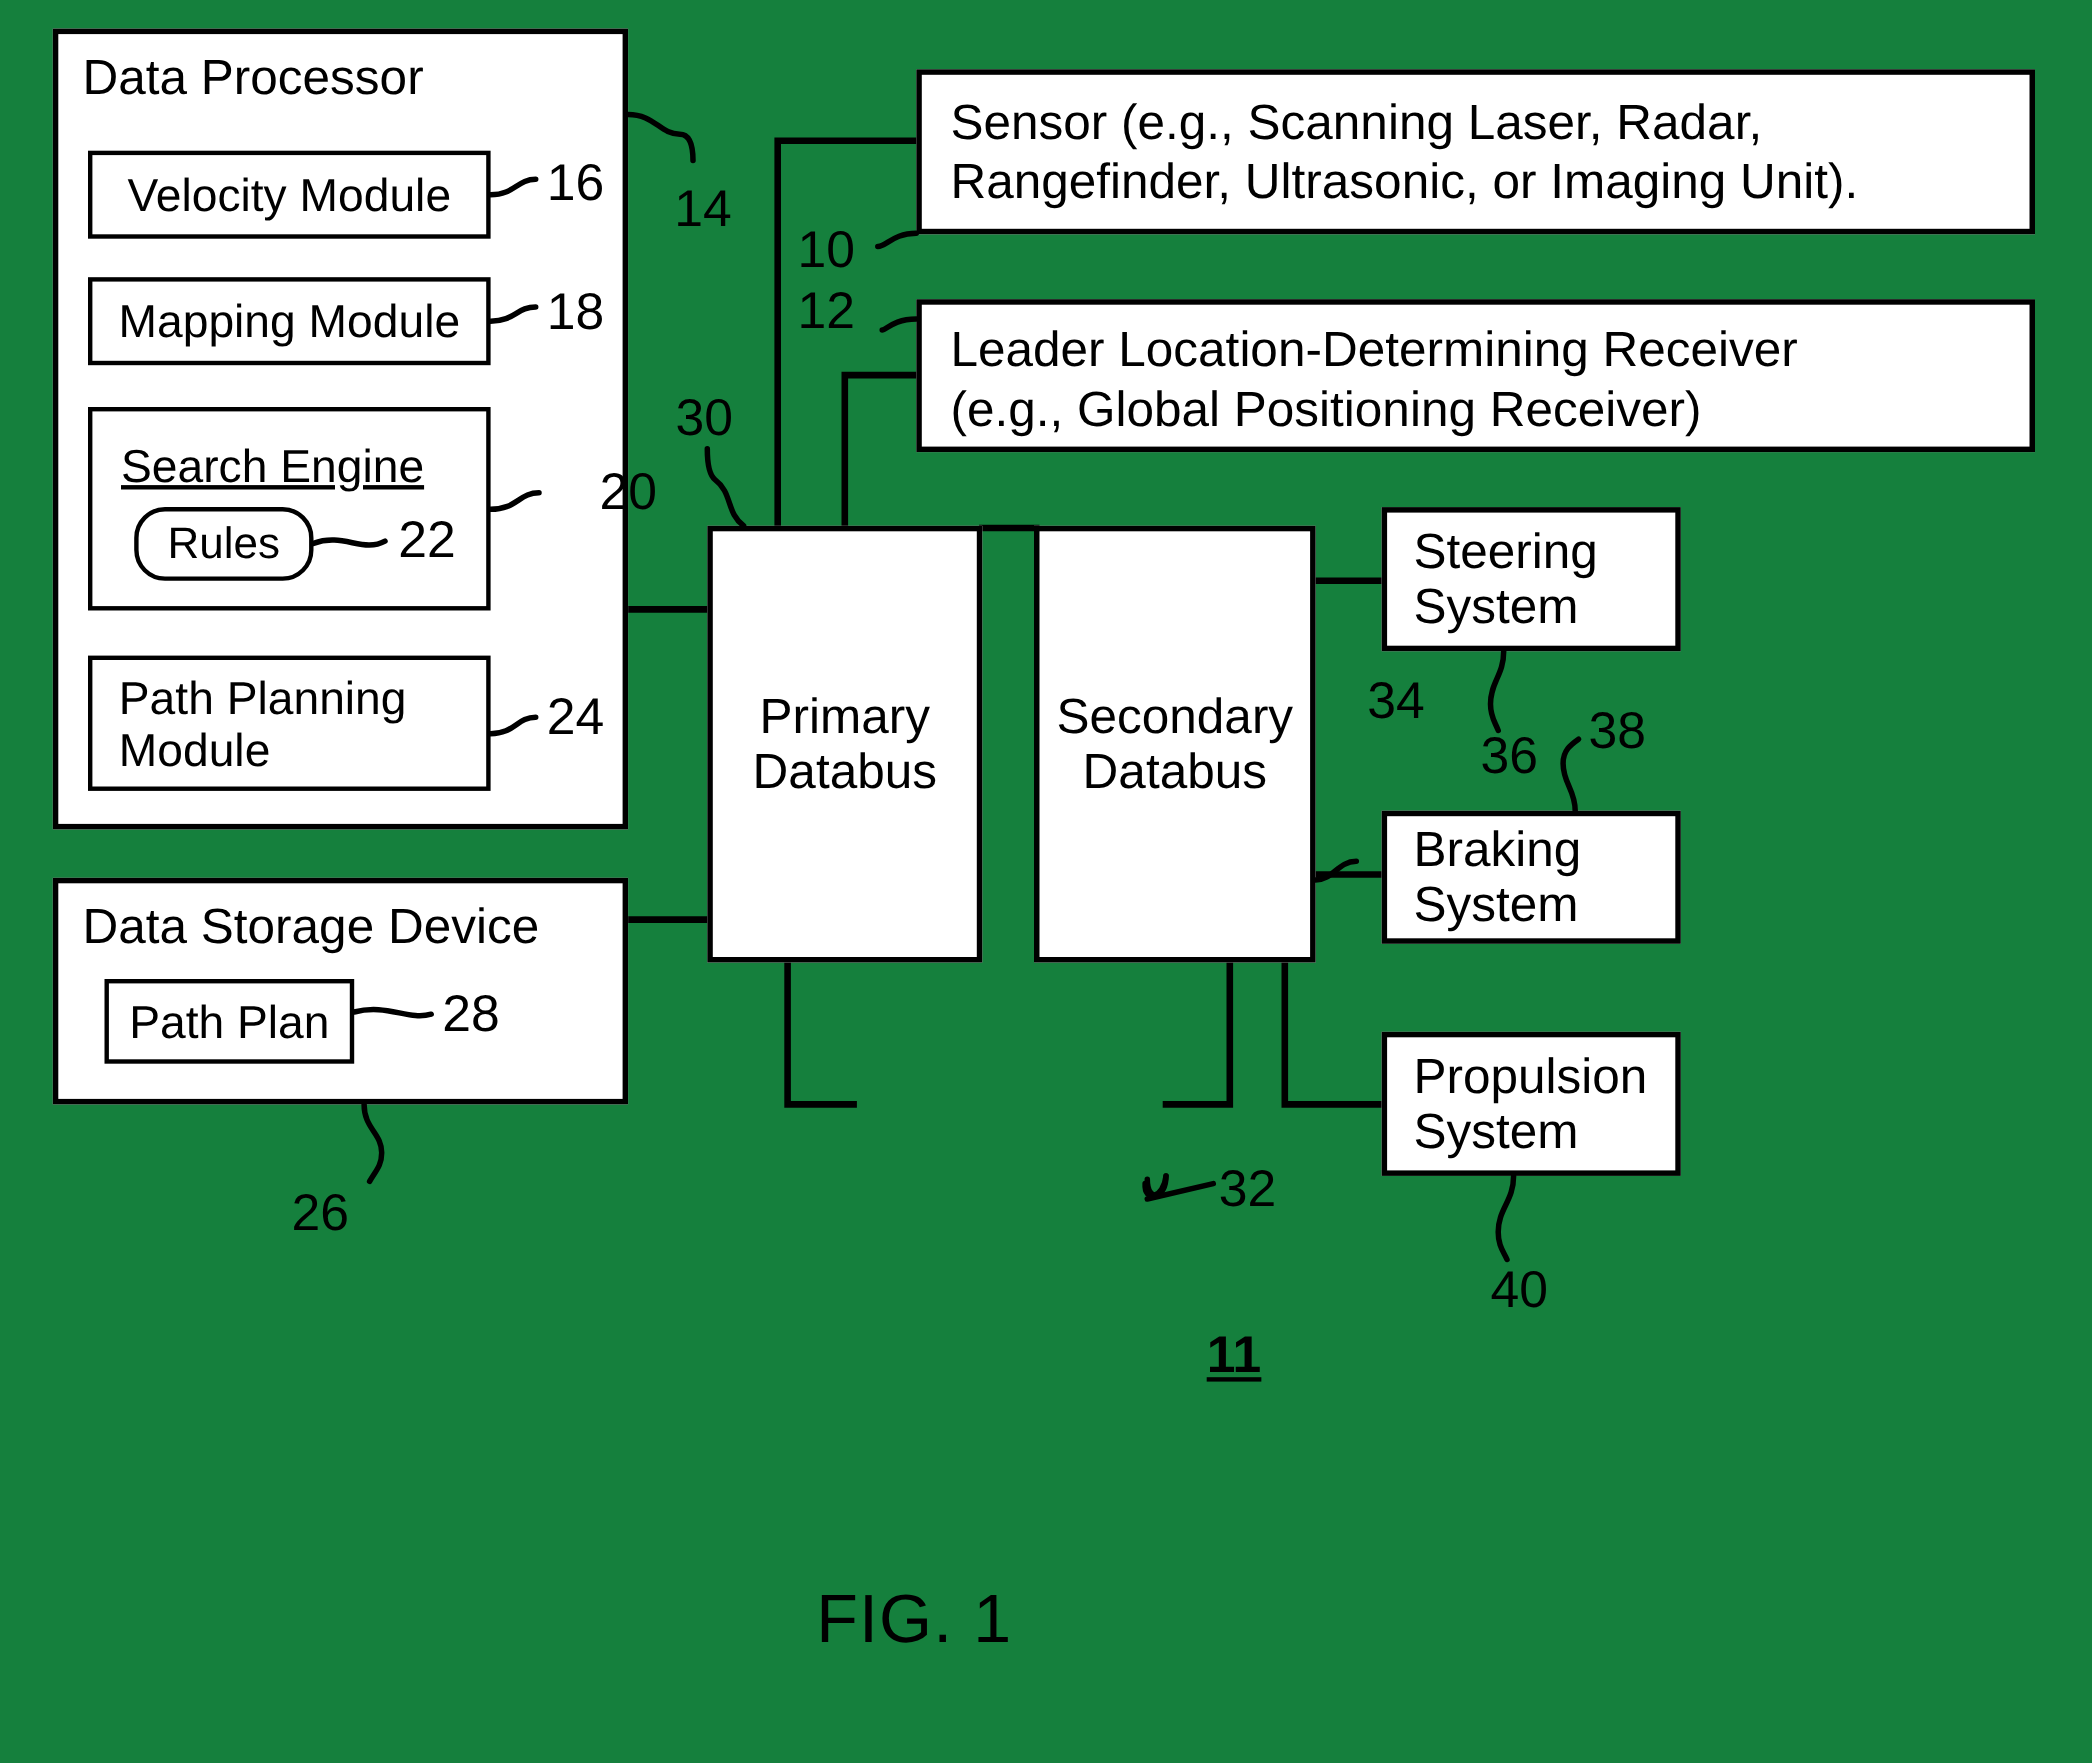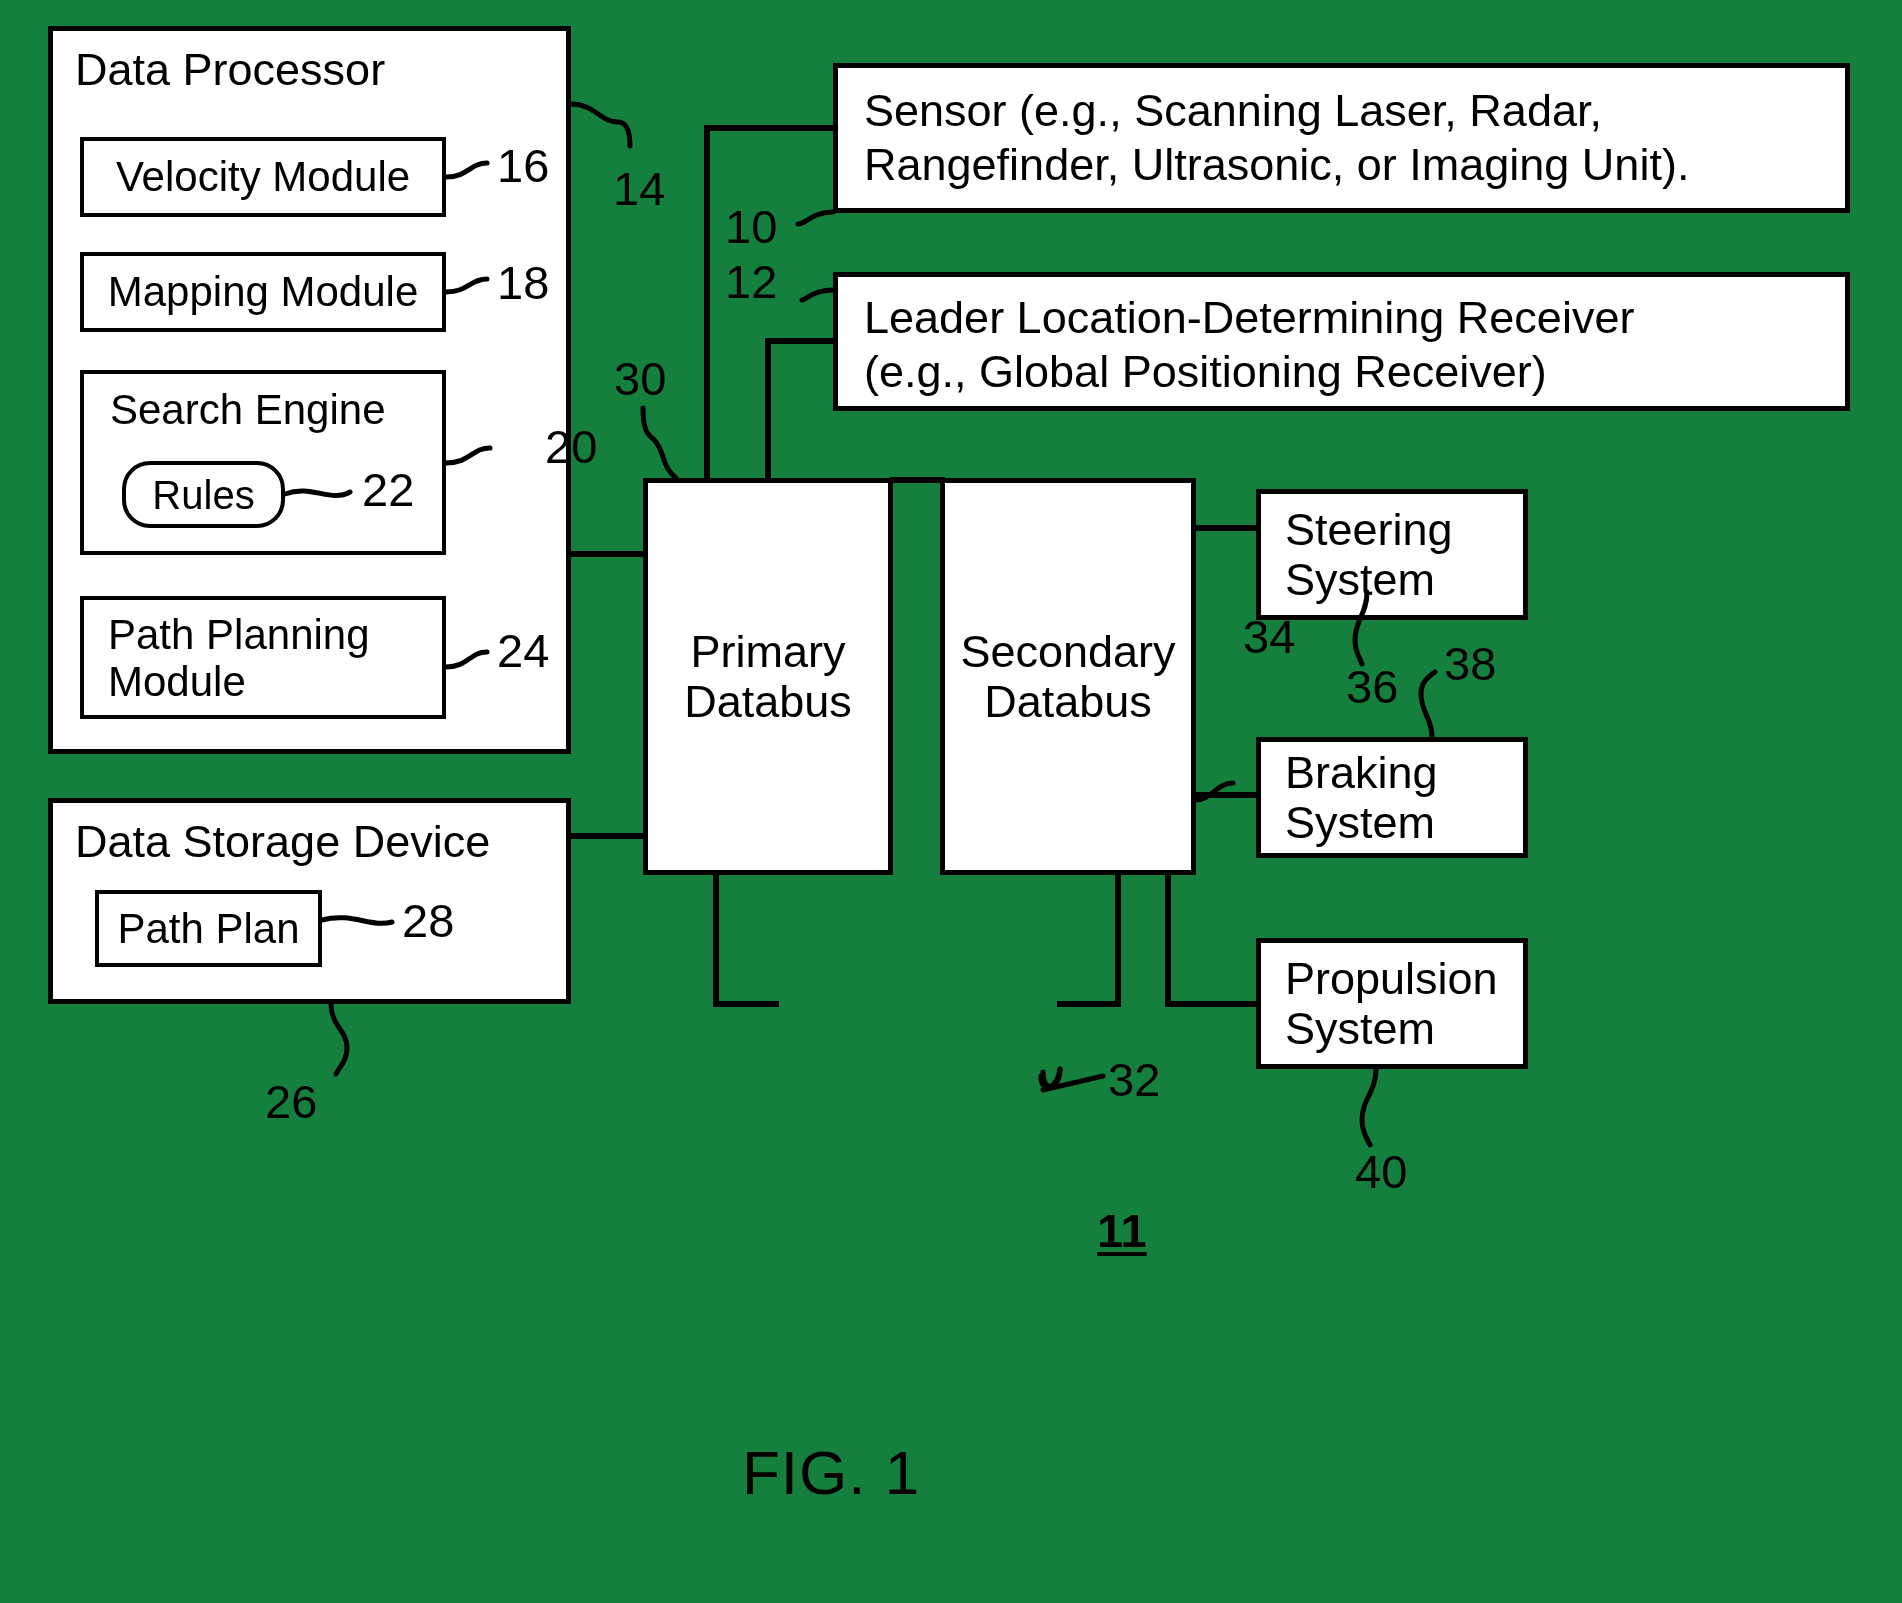--- a/index.html
+++ b/index.html
@@ -113,21 +113,21 @@
 
   <div class="box thin" style="left:80px; top:137px; width:366px; height:80px;">
     <div class="box-label ctr" style="font-size:42px;">Velocity Module</div>
   </div>
 
   <div class="box thin" style="left:80px; top:252px; width:366px; height:80px;">
     <div class="box-label ctr" style="font-size:42px;">Mapping Module</div>
   </div>
 
   <div class="box thin" style="left:80px; top:370px; width:366px; height:185px;">
-    <div class="box-label" style="left:26px; top:12px; font-size:42px;">Search Engine</div>
+    <div class="box-label" style="left:26px; top:26px; font-size:42px;text-decoration:underline;">Search Engine</div>
   </div>
 
   <div class="box thin" style="left:122px; top:461px; width:163px; height:67px;border-radius:28px;">
     <div class="box-label ctr" style="font-size:40px;">Rules</div>
   </div>
 
   <div class="box thin" style="left:80px; top:596px; width:366px; height:123px;">
     <div class="box-label lft" style="font-size:42px;">Path Planning
 Module</div>
   </div>
@@ -154,21 +154,21 @@
     <div class="box-label ctr" style="font-size:45px;">Primary
 Databus</div>
   </div>
 
   <div class="box" style="left:940px; top:478px; width:256px; height:397px;">
     <div class="box-label ctr" style="font-size:45px;">Secondary
 Databus</div>
   </div>
 
 
-  <div class="box" style="left:1256px; top:461px; width:272px; height:131px;margin-top:28px;">
+  <div class="box" style="left:1256px; top:461px; width:272px; height:131px;">
     <div class="box-label lft" style="font-size:45px;">Steering
 System</div>
   </div>
 
   <div class="box" style="left:1256px; top:737px; width:272px; height:121px;">
     <div class="box-label lft" style="font-size:45px;">Braking
 System</div>
   </div>
 
   <div class="box" style="left:1256px; top:938px; width:272px; height:131px;">

